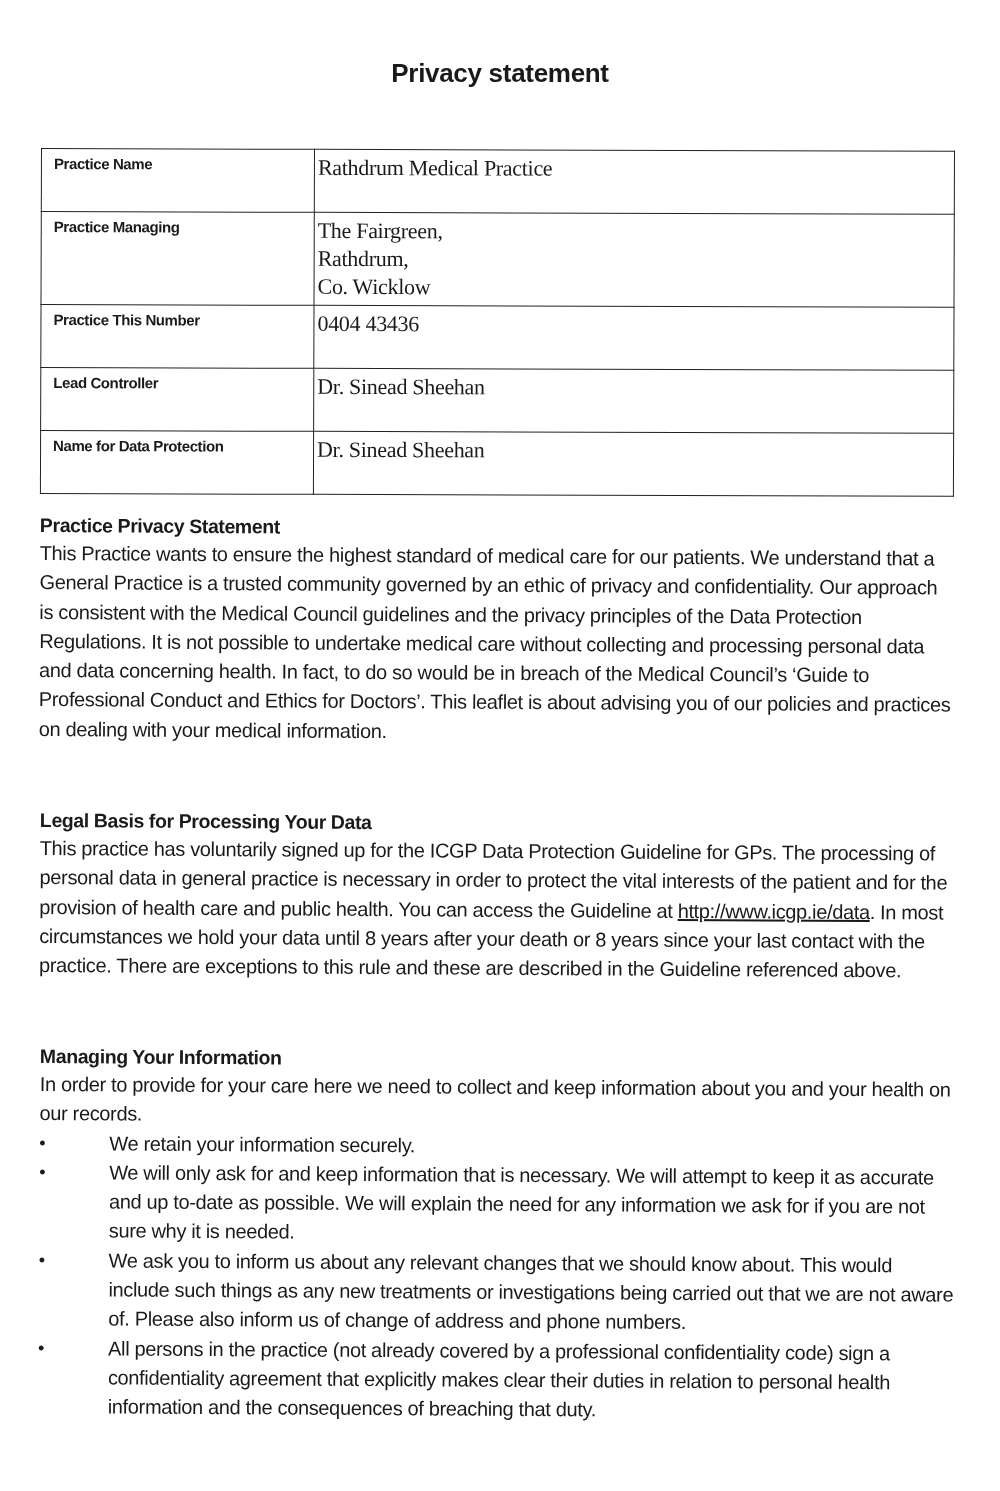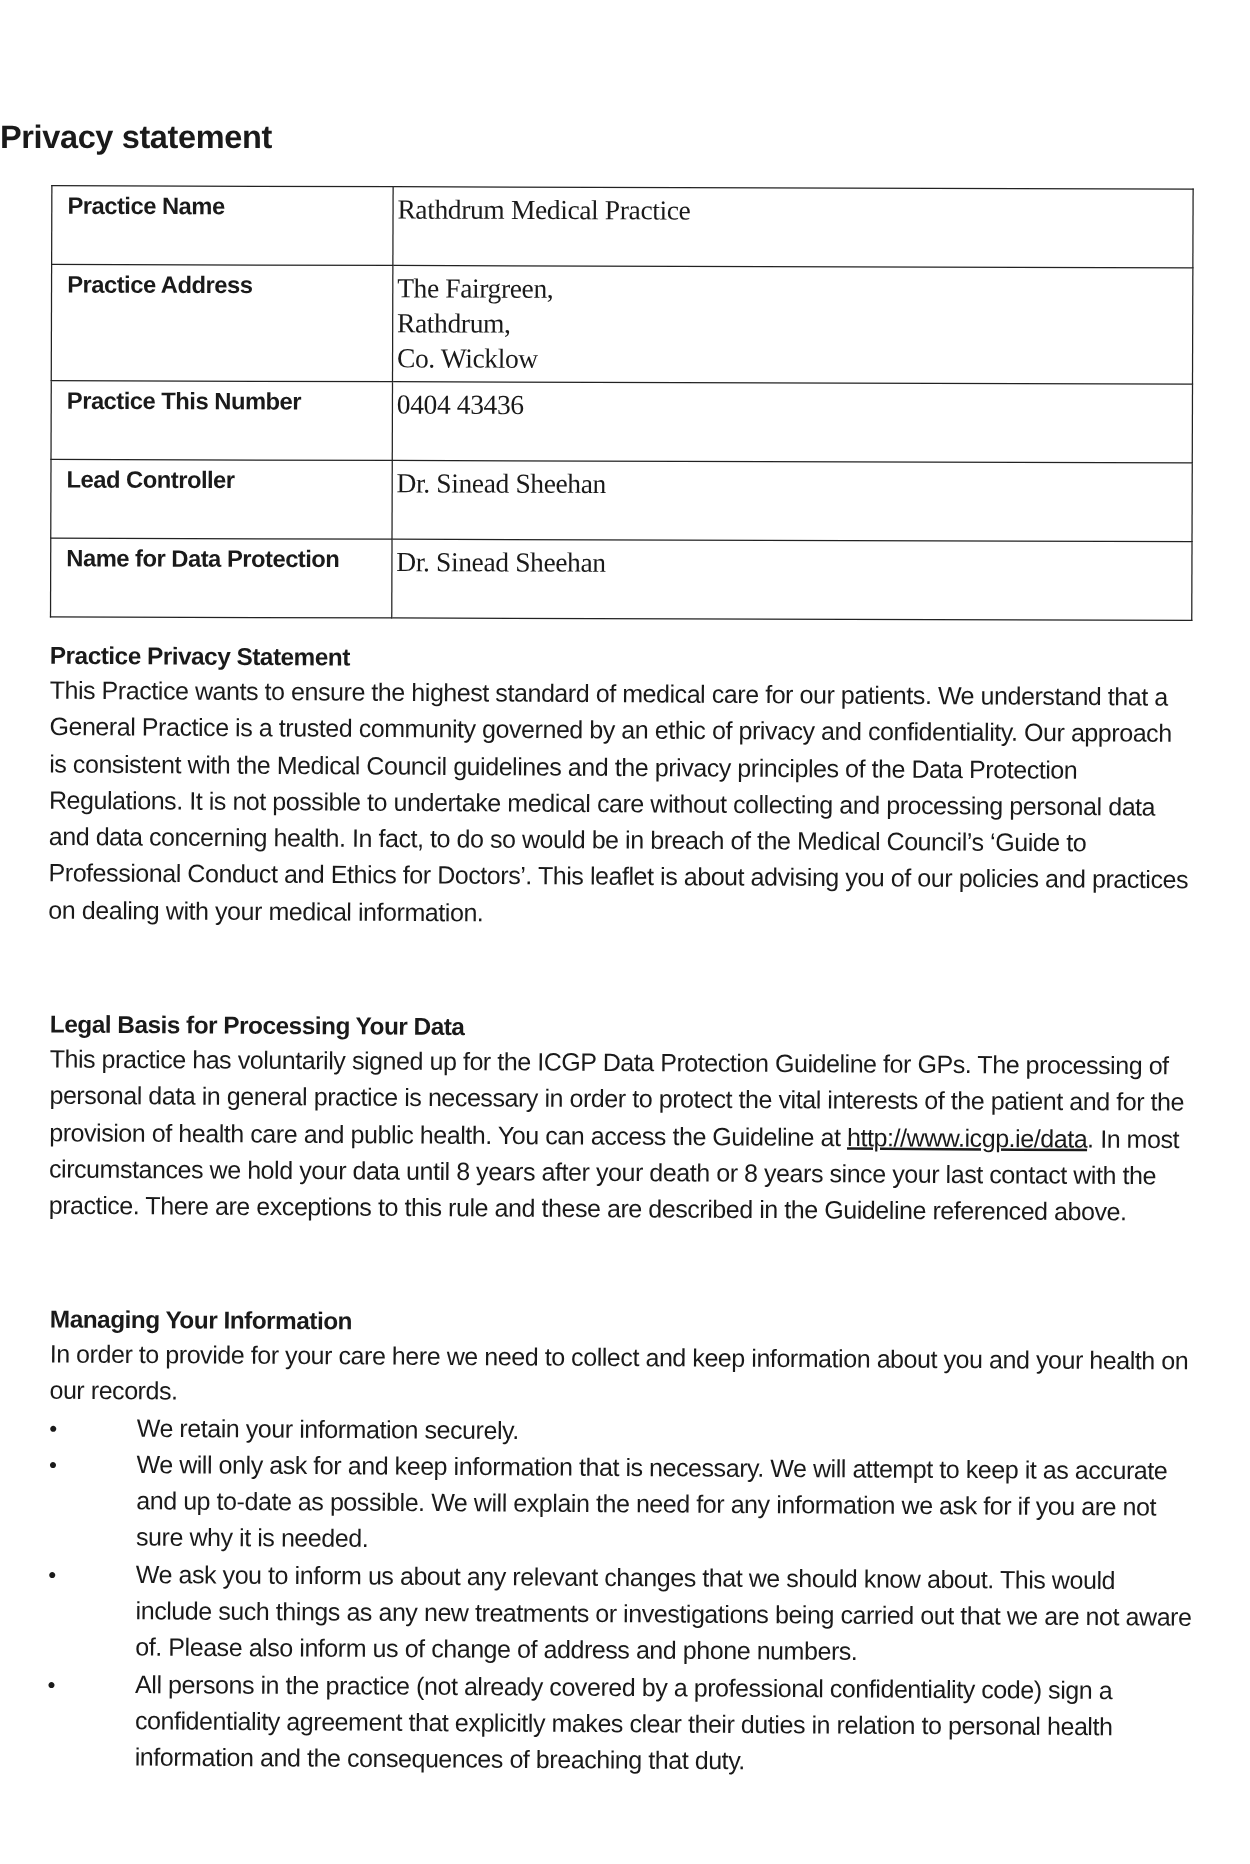--- a/index.html
+++ b/index.html
@@ -13,45 +13,44 @@
       position: relative;
       overflow: hidden;
       color: #1a1a1a;
       font-family: "Liberation Sans", "DejaVu Sans", sans-serif;
     }
     .page-title {
       position: absolute;
       left: 0;
       width: 1000px;
       top: 58px;
-      text-align: left;
+      text-align: center;
       font-size: 26px;
       font-weight: bold;
       letter-spacing: -0.3px;
-      margin-top: 36px;
     }
     .info-table {
       position: absolute;
       left: 41px;
       top: 148px;
       width: 914px;
       border-collapse: collapse;
       transform: rotate(0.18deg);
       transform-origin: left top;
     }
     .info-table td {
       border: 1.5px solid #222;
       vertical-align: top;
       padding: 4px 8px 0 12px;
     }
     .info-table td.label {
       width: 252px;
       font-family: "Liberation Sans", "DejaVu Sans", sans-serif;
       font-weight: bold;
-      font-size: 19px;
+      font-size: 15px;
       letter-spacing: -0.4px;
       padding-top: 6px;
       white-space: nowrap;
     }
     .info-table td.value {
       font-family: "Liberation Serif", "DejaVu Serif", serif;
       font-size: 22px;
       padding-left: 3px;
       letter-spacing: -0.3px;
       line-height: 28px;
@@ -118,21 +117,21 @@
 
 <div class="page-title">Privacy statement</div>
 
 <table class="info-table">
   <tbody>
       <tr class="row-name">
     <td class="label">Practice Name</td>
     <td class="value">Rathdrum Medical Practice</td>
   </tr>
   <tr class="row-address">
-    <td class="label">Practice Address</td>
+    <td class="label">Practice Managing</td>
     <td class="value">
       <span class="address-line">The Fairgreen,</span>
       <span class="address-line">Rathdrum,</span>
       <span class="address-line">Co. Wicklow</span>
     </td>
   </tr>
   <tr class="row-phone">
     <td class="label">Practice This Number</td>
     <td class="value">0404 43436</td>
   </tr>

